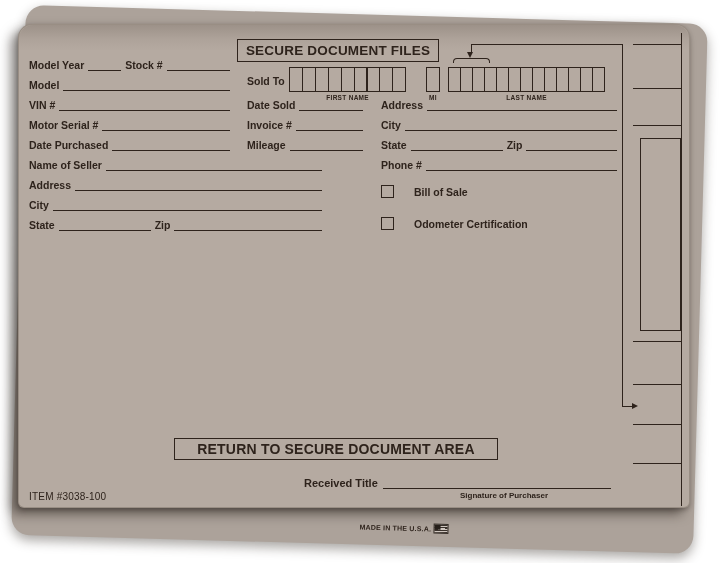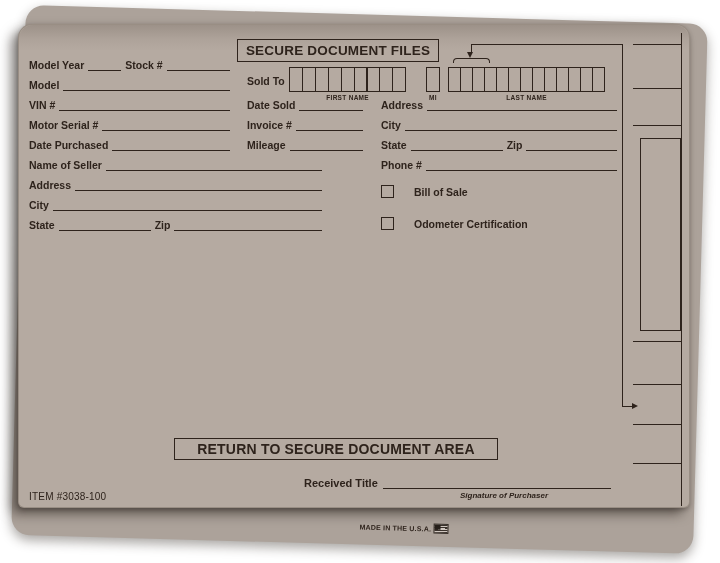--- a/index.html
+++ b/index.html
@@ -84,21 +84,21 @@
     border-top:3.5px solid transparent; border-bottom:3.5px solid transparent;
     border-left:6px solid var(--ink);}
   .brace{position:absolute; left:434px; top:33px; width:37px; height:5px;
     border:1.2px solid var(--ink); border-bottom:none; border-radius:4px 4px 0 0;}
   .rbox{position:absolute; left:621px; top:113px; width:41px; height:193px; border:1.3px solid var(--ink);}
 
   
   .received-row{position:absolute; left:285px; top:448px; width:307px; display:flex; align-items:flex-end; height:16px;}
   .received-row .flabel{font-size:11px; margin-right:5px;}
   .sig-caption{position:absolute; left:399px; top:466px; width:172px; text-align:center;
-    font-weight:bold; font-size:8px; white-space:nowrap;font-style:italic;}
+    font-weight:bold; font-size:8px; white-space:nowrap;}
   .item-num{position:absolute; left:10px; top:466px; font-size:10px; letter-spacing:.2px;}
 
   .made-row{position:absolute; left:348px; top:508px; display:flex; align-items:center; gap:3px;}
   .made-label{font-weight:bold; font-size:7px; letter-spacing:.2px; white-space:nowrap;}
   .flag{position:relative; width:13px; height:8px;
     background:repeating-linear-gradient(180deg, #3a322c 0 1.2px, #cfc6bf 1.2px 2.4px);
     outline:.6px solid #3a322c;}
   .flag .canton{position:absolute; left:0; top:0; width:6px; height:4.5px; background:#27201b;}
 </style>
 </head>

